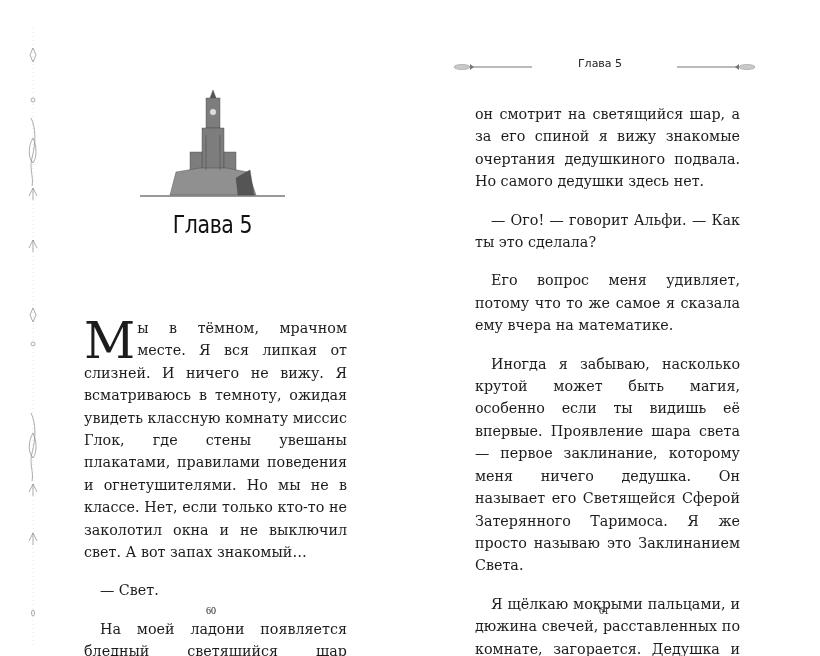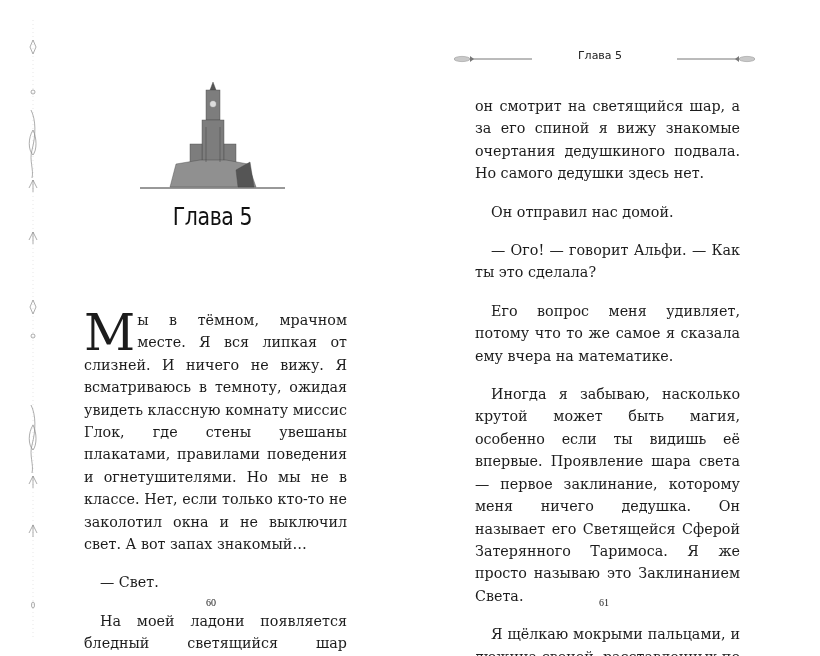--- a/index.html
+++ b/index.html
@@ -1,18 +1,18 @@
 <!DOCTYPE html>
 <html><head>
 <meta charset="utf-8">
 <style>
   html, body { margin:0; padding:0; }
   body { width:820px; height:656px; background:#ffffff; position:relative; overflow:hidden;
          font-family:"DejaVu Serif", serif; color:#1c1c1c; }
-  .page { position:absolute; top:0; height:578px; }
+  .page { position:absolute; top:8px; height:578px; }
   #left-page { left:0; width:410px; }
   #right-page { left:410px; width:410px; }
 
   .ornament-strip { position:absolute; left:24px; top:0; width:18px; height:656px; }
 
   .illustration { position:absolute; left:140px; top:82px; width:145px; height:108px; }
   .chapter-title { position:absolute; left:140px; top:202px; width:145px; text-align:center;
                    font-family:"DejaVu Sans", sans-serif; font-size:25px; letter-spacing:-0.5px;
                    transform:scaleX(0.82); transform-origin:center; color:#111; }
 
@@ -99,21 +99,20 @@
     <div class="running-title">Глава 5</div>
     <svg id="spear-right" class="spear" width="80" height="10" viewBox="0 0 80 10">
       <line x1="2" y1="5" x2="62" y2="5" stroke="#777" stroke-width="1"></line>
       <path d="M64 2 L60 5 L64 8 Z" fill="#777"></path>
       <ellipse cx="72" cy="5" rx="8" ry="2.6" fill="#c9c9c9" stroke="#888" stroke-width="0.5"></ellipse>
     </svg>
   </div>
 
   <div id="right-text" class="text" style="left:49px;">
     <p class="noindent">он смотрит на светящийся шар, а за его спиной я вижу знакомые очертания дедушкиного подвала. Но самого дедушки здесь нет.</p>
-    <p>Он отправил нас домой.</p>
     <p>— Ого! — говорит Альфи. — Как ты это сделала?</p>
     <p>Его вопрос меня удивляет, потому что то же самое я сказала ему вчера на математике.</p>
     <p>Иногда я забываю, насколько крутой может быть магия, особенно если ты видишь её впервые. Проявление шара света — первое заклинание, которому меня ничего дедушка. Он называет его Светящейся Сферой Затерянного Таримоса. Я же просто называю это Заклинанием Света.</p>
     <p>Я щёлкаю мокрыми пальцами, и дюжина свечей, расставленных по комнате, загорается. Дедушка и электричество — вещи несовместные, что экономит нам электроэнергию. С другой стороны, наш счёт за свечи зашкаливает.</p>
 
   </div>
 
   <div id="right-page-number" class="page-number">61</div>
 </div>
 

